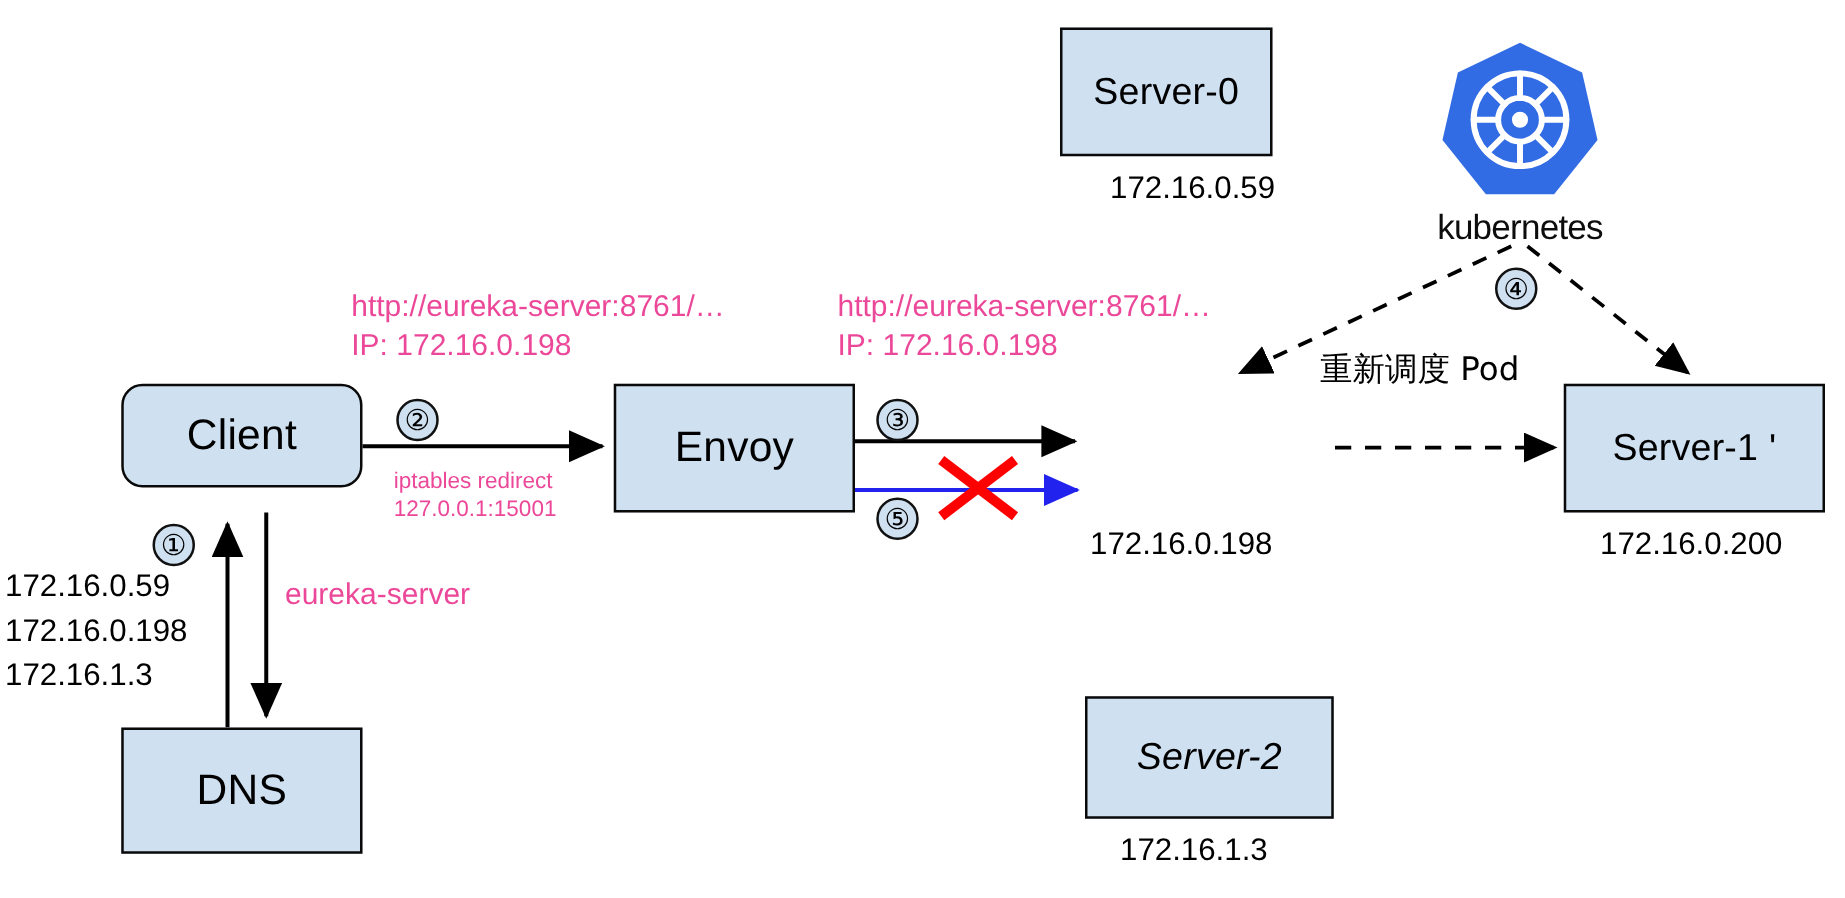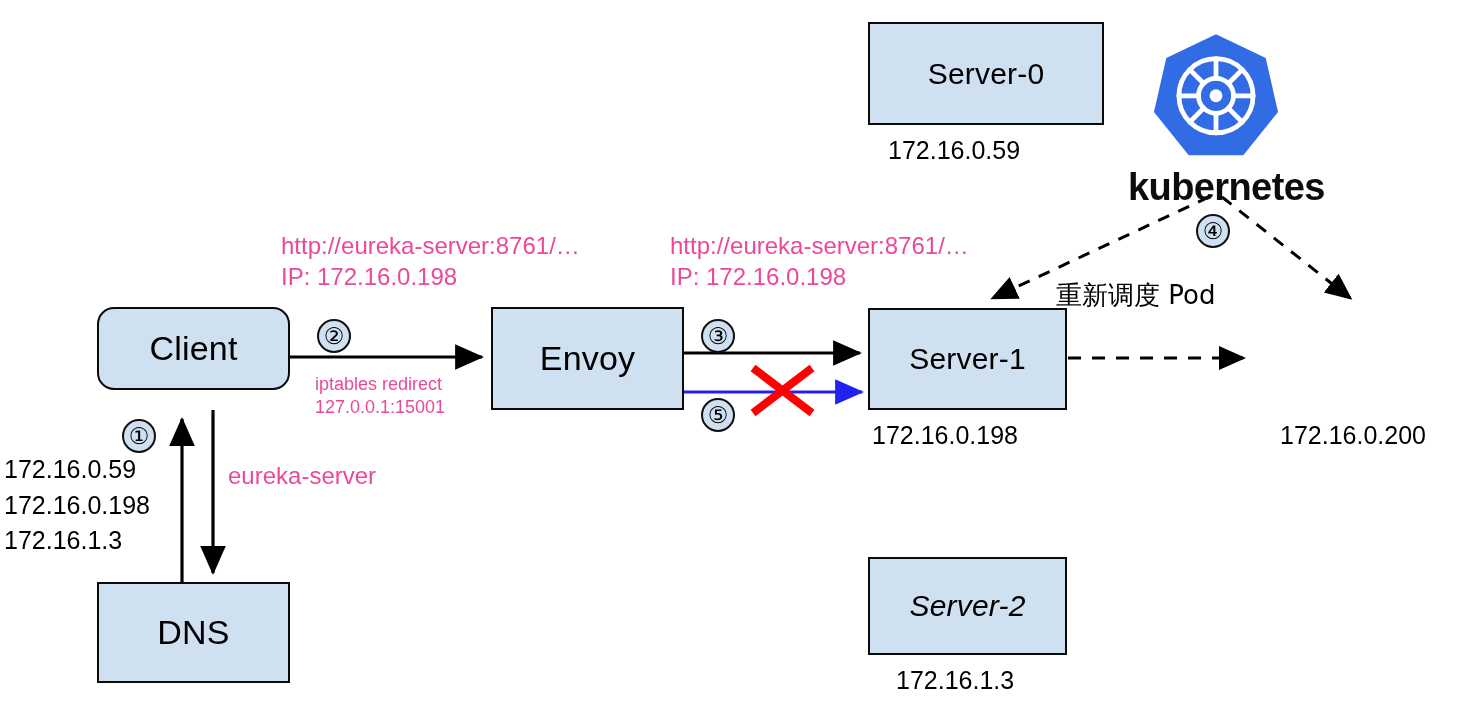--- a/index.html
+++ b/index.html
@@ -77,22 +77,22 @@
     font-size: 23px;
     color: #000;
     box-sizing: border-box;
   }
   .k8s-wrap {
     position: absolute;
     width: 176px;
     text-align: center;
   }
   .k8s-name {
-    font-size: 38px;
-    font-weight: bold;
+    font-size: 28px;
+    font-weight: normal;
     color: #0d0d0d;
     letter-spacing: -0.6px;
     margin-top: -4px;
   }
   .cn-label {
     position: absolute;
     font-size: 26px;
     color: #000;
     white-space: nowrap;
     font-family: "DejaVu Sans", sans-serif;
@@ -159,30 +159,30 @@
   </div>
 
   <div class="node" style="left:491px; top:307px; width:193px; height:103px;">
     <span>Envoy</span>
   </div>
 
   <div class="node" style="left:97px; top:582px; width:193px; height:101px;">
     <span>DNS</span>
   </div>
 
-  <div class="node small-label" style="left:868px; top:22px; width:236px; height:103px;">
+  <div class="node small-label" style="left:848px; top:22px; width:170px; height:103px;">
     <span>Server-0</span>
   </div>
   <div class="ip-caption" style="left:888px; top:136px;">172.16.0.59</div>
 
-  <div class="node small-label" style="left:868px; top:308px; width:199px; height:102px;">
-    <span>Server-1</span>
-  </div>
   <div class="ip-caption" style="left:872px; top:421px;">172.16.0.198</div>
 
+  <div class="node small-label" style="left:1251px; top:307px; width:209px; height:103px;">
+    <span>Server-1 '</span>
+  </div>
   <div class="ip-caption" style="left:1280px; top:421px;">172.16.0.200</div>
 
   <div class="node small-label" style="left:868px; top:557px; width:199px; height:98px;font-style:italic;">
     <span>Server-2</span>
   </div>
   <div class="ip-caption" style="left:896px; top:666px;">172.16.1.3</div>
 
   <div class="k8s-wrap" style="left:1128px; top:30px;">
     <svg width="140" height="140" viewBox="0 0 100 100" style="display:block;margin:0 auto;">
       <polygon points="50,3 85.5,20 94.3,58.5 69.5,89.5 30.5,89.5 5.7,58.5 14.5,20" fill="#326ce5"></polygon>

